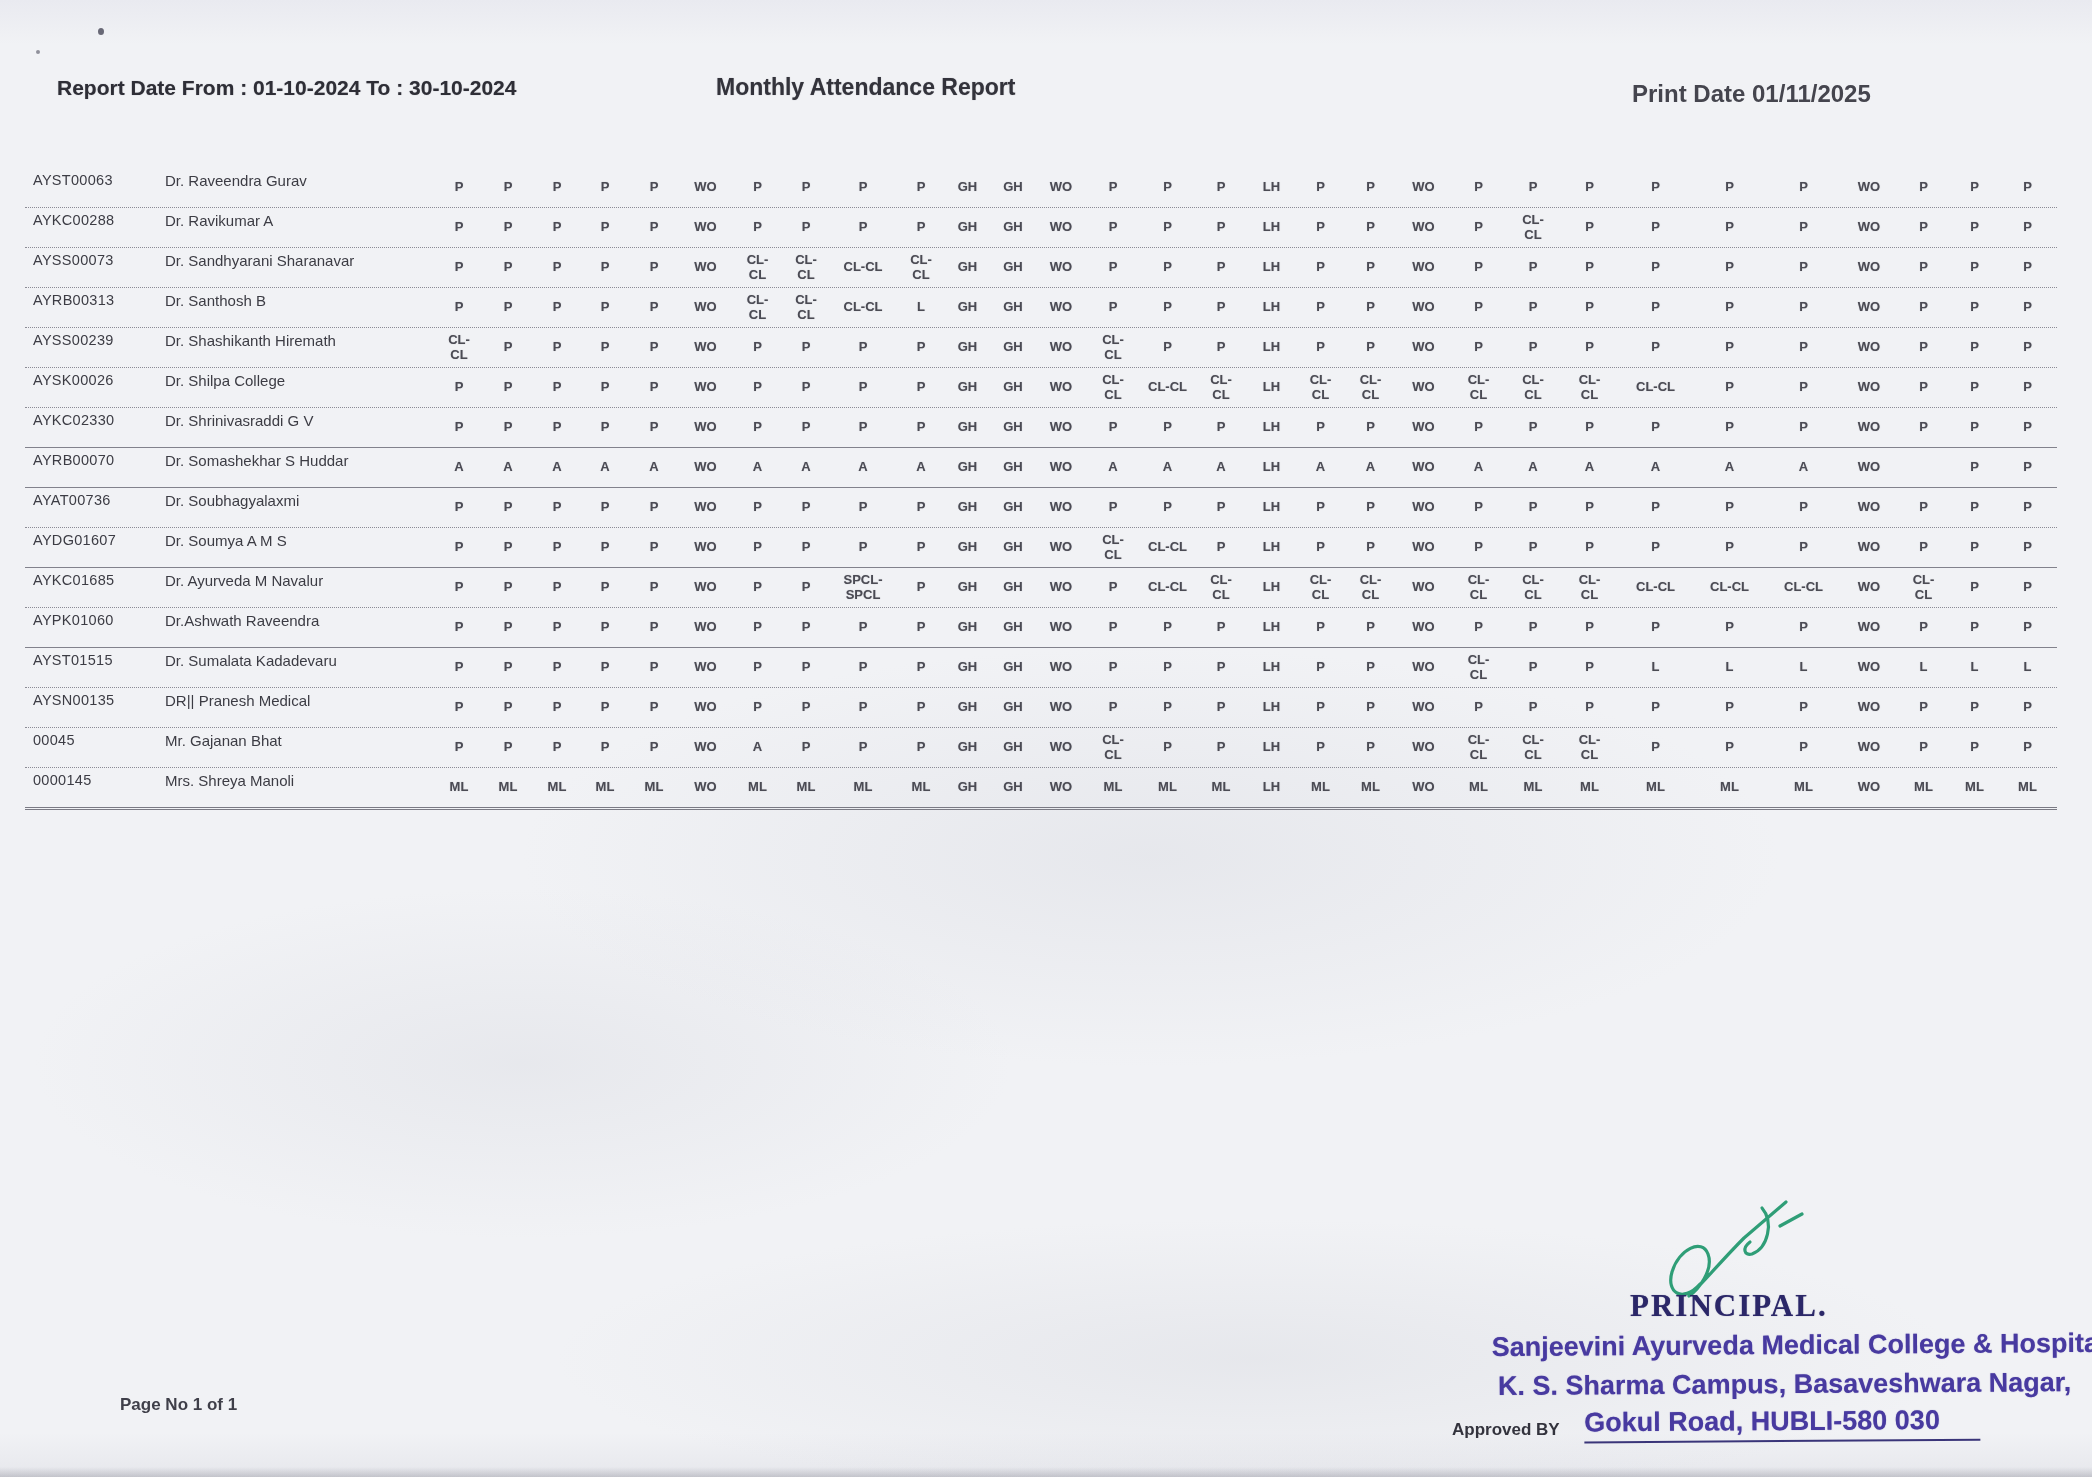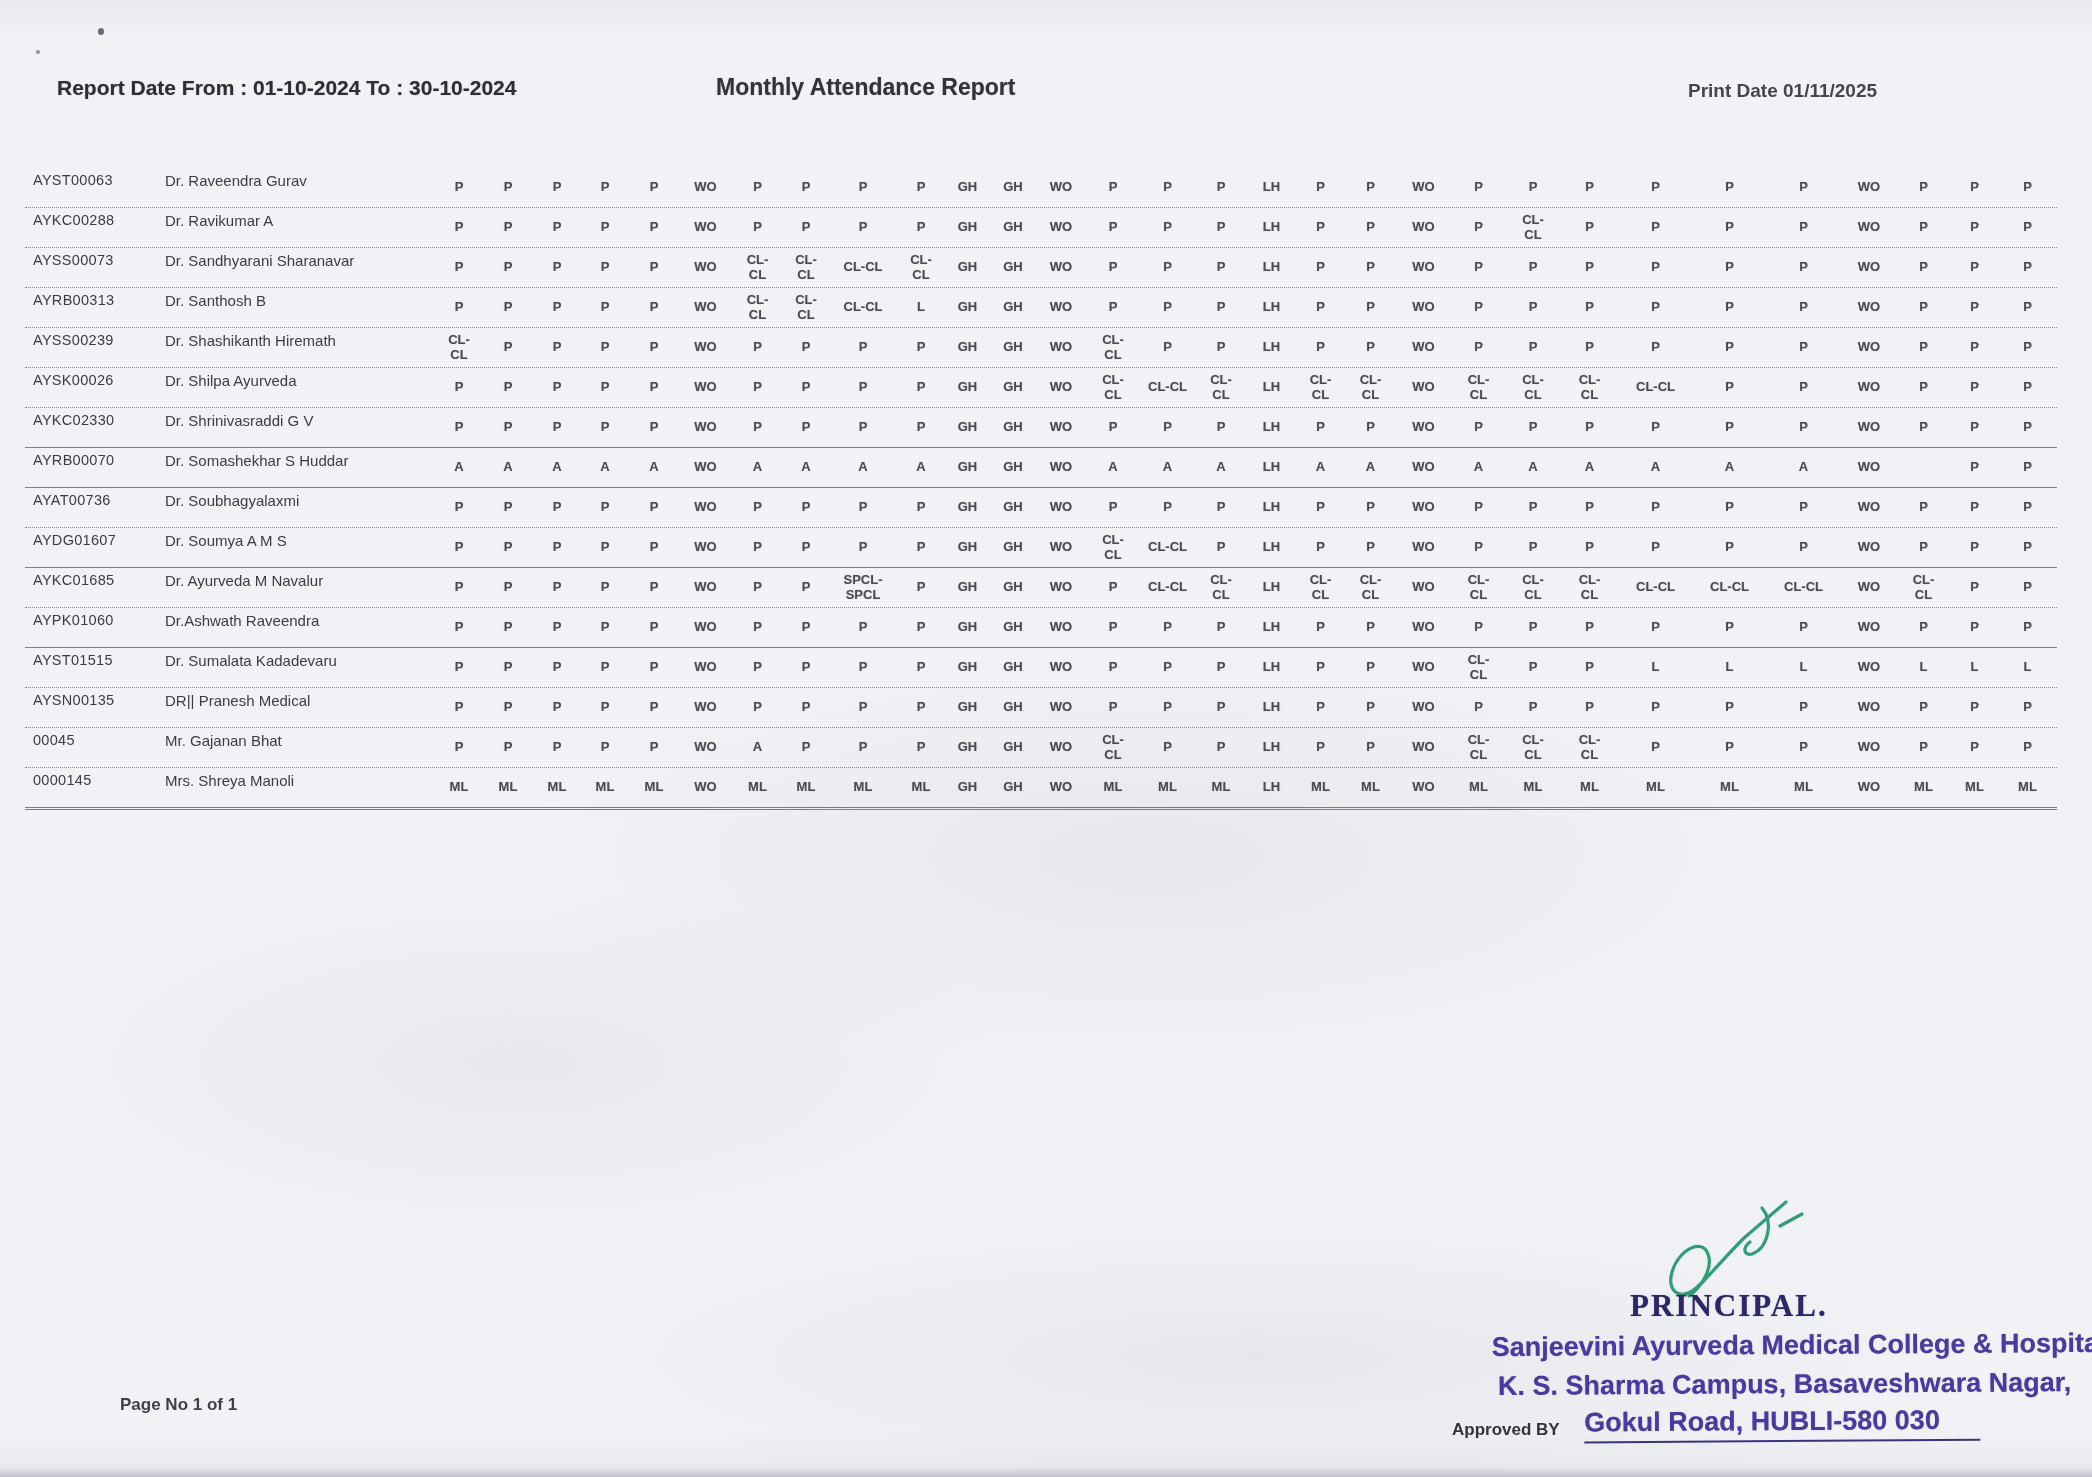--- a/index.html
+++ b/index.html
@@ -14,21 +14,21 @@
     font-family:"Liberation Sans", sans-serif;
     color:#3d3d45;
   }
   .speck{position:absolute;border-radius:50%;background:#686876;filter:blur(.6px);}
   .speck.s1{left:98px;top:28px;width:6px;height:7px;}
   .speck.s2{left:36px;top:50px;width:4px;height:4px;opacity:.7;}
 
   
   .hdr-range{position:absolute;left:57px;top:76px;font-size:21px;font-weight:700;color:#2e2e36;text-shadow:0 0 1px rgba(46,46,54,.4);}
   .hdr-title{position:absolute;left:716px;top:74px;font-size:23px;font-weight:700;color:#33333b;text-shadow:0 0 1px rgba(46,46,54,.4);}
-  .hdr-print{position:absolute;left:1688px;top:80px;font-size:19px;font-weight:600;color:#45454e;}
+  .hdr-print{position:absolute;left:1632px;top:80px;font-size:24px;font-weight:600;color:#45454e;}
 
   
   .att-table{position:absolute;left:25px;top:168px;width:2032px;}
   .att-row{display:flex;align-items:center;min-height:39px;border-bottom:1px dotted #8b8b95;}
   .att-row:nth-child(7),.att-row:nth-child(8),.att-row:nth-child(10),.att-row:nth-child(12){border-bottom:1px solid #82828c;}
   .att-row:nth-child(16){border-bottom:3px double #7a7a84;}
   .cell{box-sizing:border-box;}
   .id-cell{width:140px;padding-left:8px;font-size:14.5px;color:#3c3c44;align-self:flex-start;padding-top:4px;letter-spacing:.3px;}
   .name-cell{width:270px;font-size:15px;color:#3c3c44;align-self:flex-start;padding-top:4px;}
   .day-cell{display:flex;justify-content:center;align-items:center;text-align:center;
@@ -530,21 +530,21 @@
         </div>
         <div class="cell day-cell" style="width: 51px;">
           <span class="code">P</span>
         </div>
         <div class="cell day-cell" style="width: 55px;">
           <span class="code">P</span>
         </div>
       </div>
       <div class="att-row">
         <div class="cell id-cell">AYSK00026</div>
-        <div class="cell name-cell">Dr. Shilpa Ayurveda</div>
+        <div class="cell name-cell">Dr. Shilpa College</div>
         <div class="cell day-cell" style="width: 48px;">
           <span class="code">P</span>
         </div>
         <div class="cell day-cell" style="width: 50px;">
           <span class="code">P</span>
         </div>
         <div class="cell day-cell" style="width: 48px;">
           <span class="code">P</span>
         </div>
         <div class="cell day-cell" style="width: 48px;">

